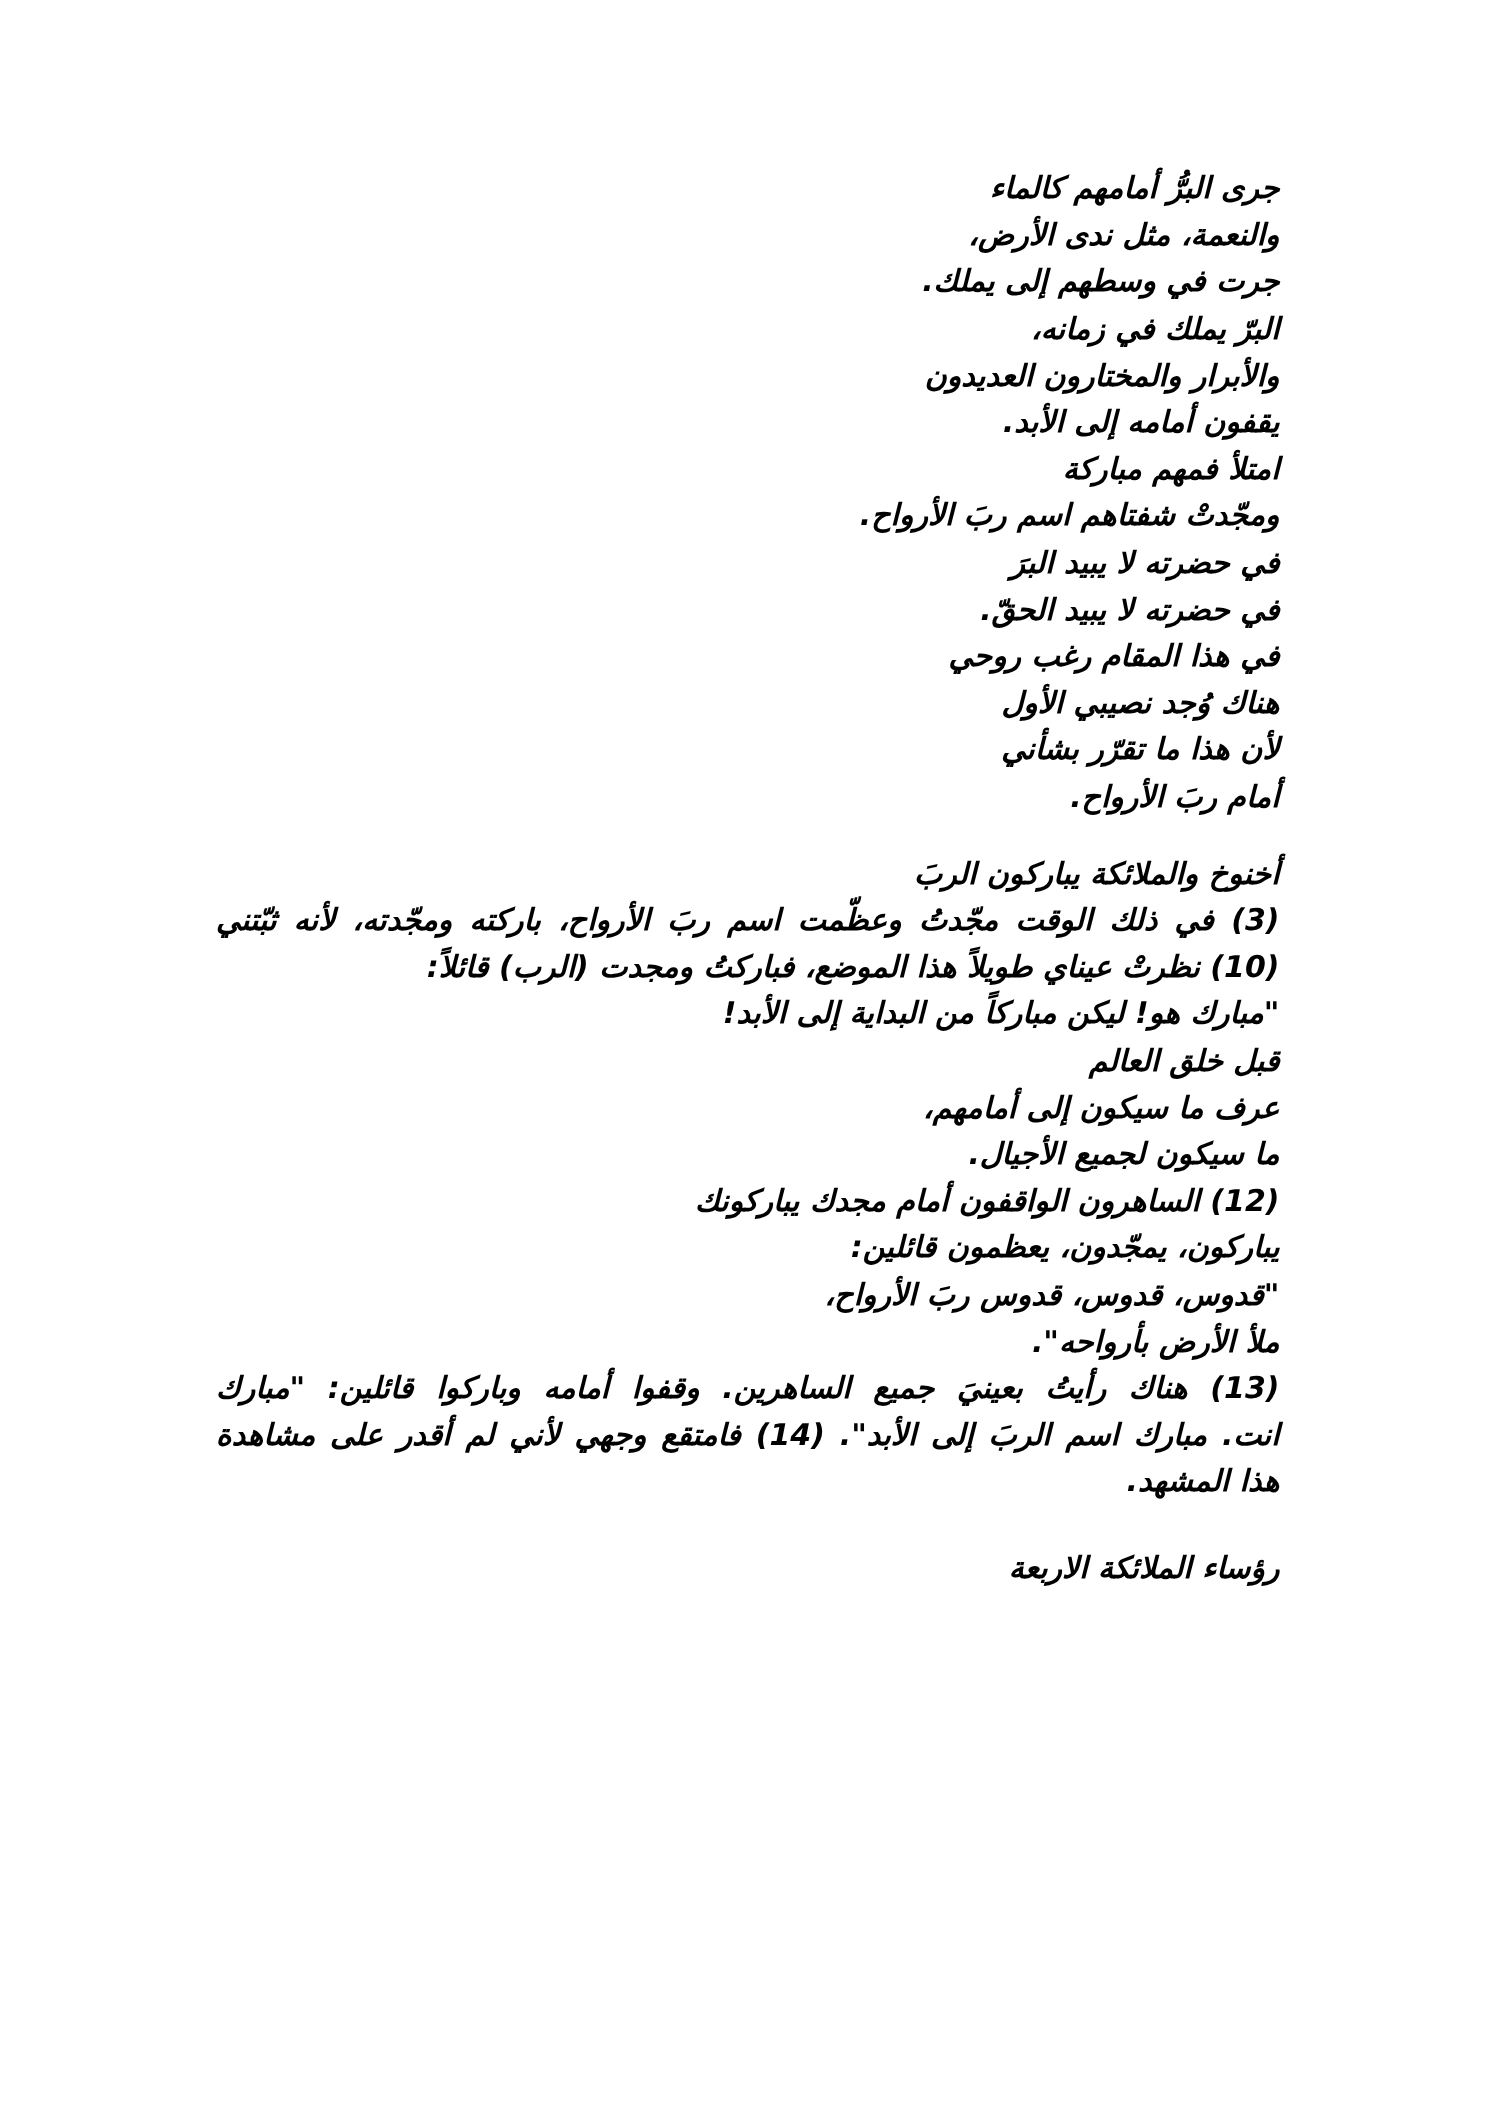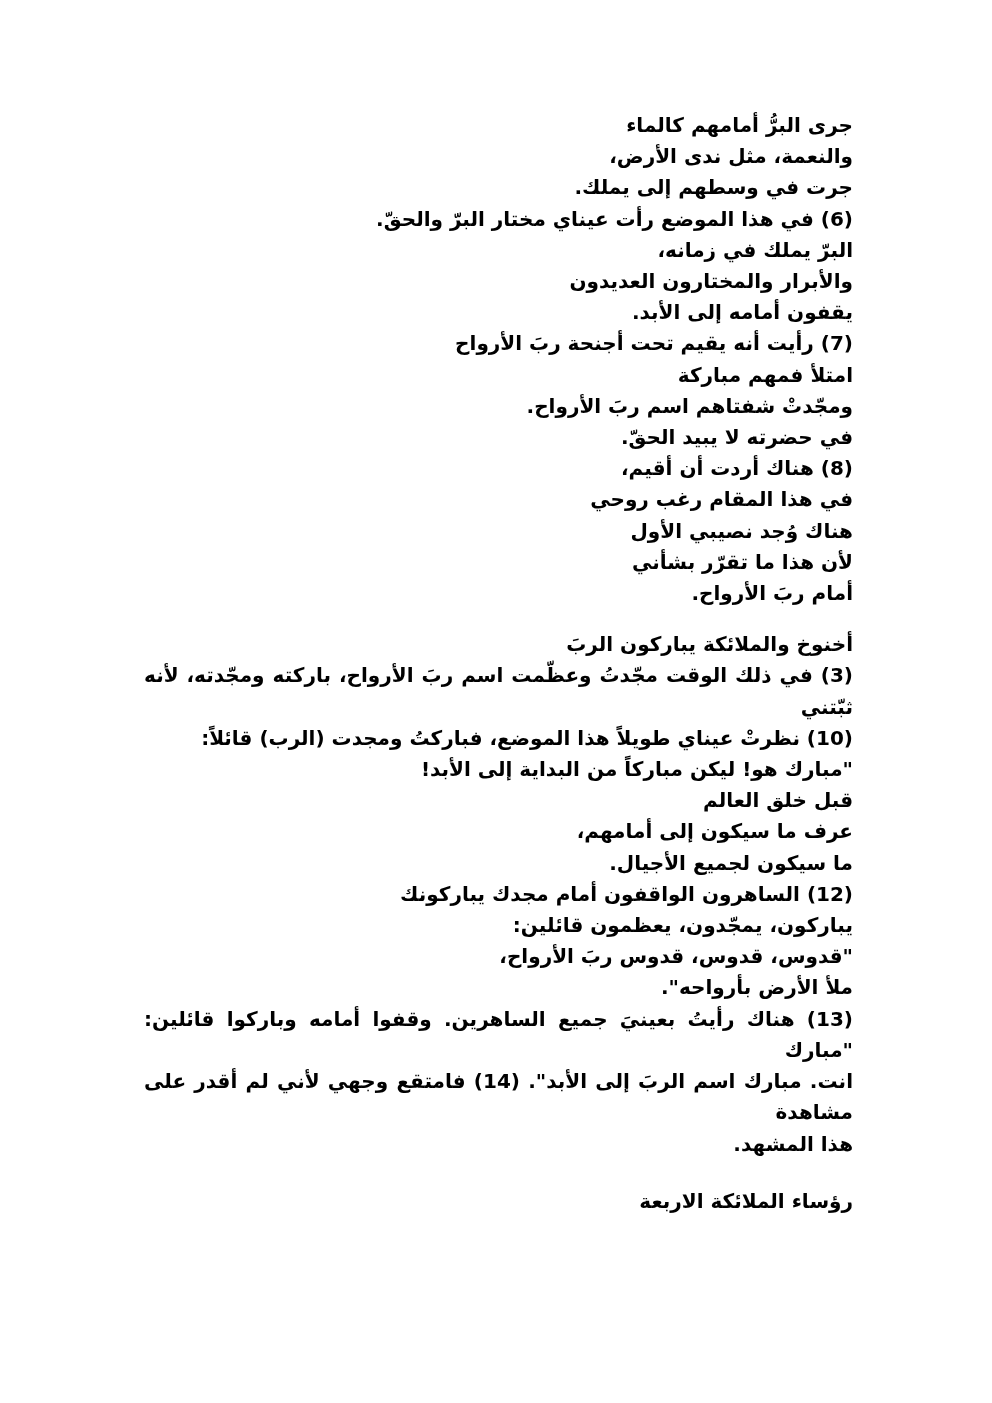--- a/index.html
+++ b/index.html
@@ -17,47 +17,45 @@
   .textblock {
     position: absolute;
     top: 110px;
     right: 139px;
     width: 709px;
     direction: rtl;
     text-align: right;
     font-size: 20px;
     line-height: 31.2px;
   }
-  .line { white-space: nowrap; }
+  .line { white-space: nowrap; font-style: italic; }
   .line.fill {
     white-space: normal;
     text-align: justify;
     text-align-last: justify;
   }
   .spacer-sm { height: 20px; }
   .spacer-md { height: 26px; }
 </style>
 </head>
 <body>
 
 <div class="page">
   <div class="textblock" dir="rtl" lang="ar">
 
     <div class="line">جرى البرُّ أمامهم كالماء</div>
     <div class="line">والنعمة، مثل ندى الأرض،</div>
     <div class="line">جرت في وسطهم إلى يملك.</div>
-    <div class="line">(6) في هذا الموضع رأت عيناي مختار البرّ والحقّ.</div>
     <div class="line">البرّ يملك في زمانه،</div>
     <div class="line">والأبرار والمختارون العديدون</div>
     <div class="line">يقفون أمامه إلى الأبد.</div>
-    <div class="line">(7) رأيت أنه يقيم تحت أجنحة ربَ الأرواح</div>
     <div class="line">امتلأ فمهم مباركة</div>
     <div class="line">ومجّدتْ شفتاهم اسم ربَ الأرواح.</div>
+    <div class="line">في حضرته لا يبيد البرَ</div>
     <div class="line">في حضرته لا يبيد الحقّ.</div>
-    <div class="line">(8) هناك أردت أن أقيم،</div>
     <div class="line">في هذا المقام رغب روحي</div>
     <div class="line">هناك وُجد نصيبي الأول</div>
     <div class="line">لأن هذا ما تقرّر بشأني</div>
     <div class="line">أمام ربَ الأرواح.</div>
 
     <div class="spacer-sm"></div>
 
     <div class="line">أخنوخ والملائكة يباركون الربَ</div>
 
     <div class="line fill">(3) في ذلك الوقت مجّدتُ وعظّمت اسم ربَ الأرواح، باركته ومجّدته، لأنه ثبّتني</div>

